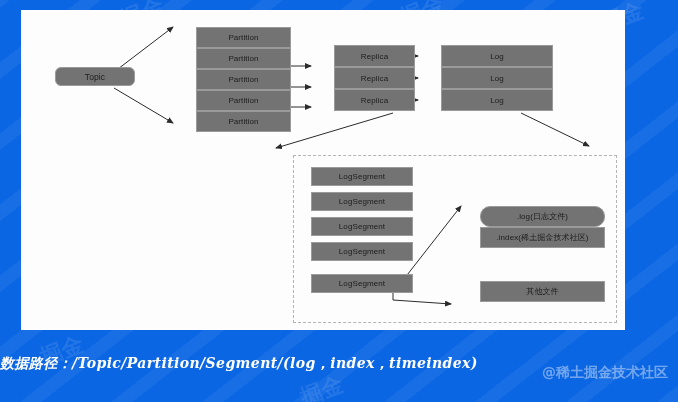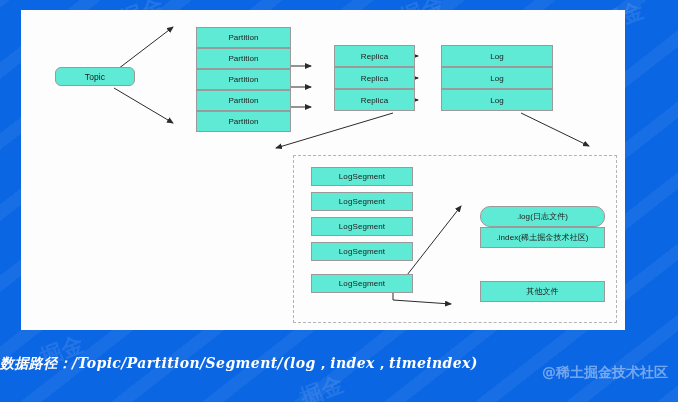--- a/index.html
+++ b/index.html
@@ -25,21 +25,21 @@
   .canvas{
     position:absolute;left:21px;top:10px;width:604px;height:320px;
     background:#fdfdfd;
   }
 
   
   .box{
     position:absolute;
     box-sizing:border-box;
     border:1px solid #9a9a9a;
-    background:#5eead4;
+    background:#737373;
     color:#1c1c1c;
     font-size:8.5px;
     display:flex;align-items:center;justify-content:center;
     white-space:nowrap;
     letter-spacing:.1px;
   }
   .box.stacked{border-bottom-width:1px;}
 
   .topic{left:34px;top:57px;width:80px;height:19px;font-size:8.5px;border-radius:6px;}
 

